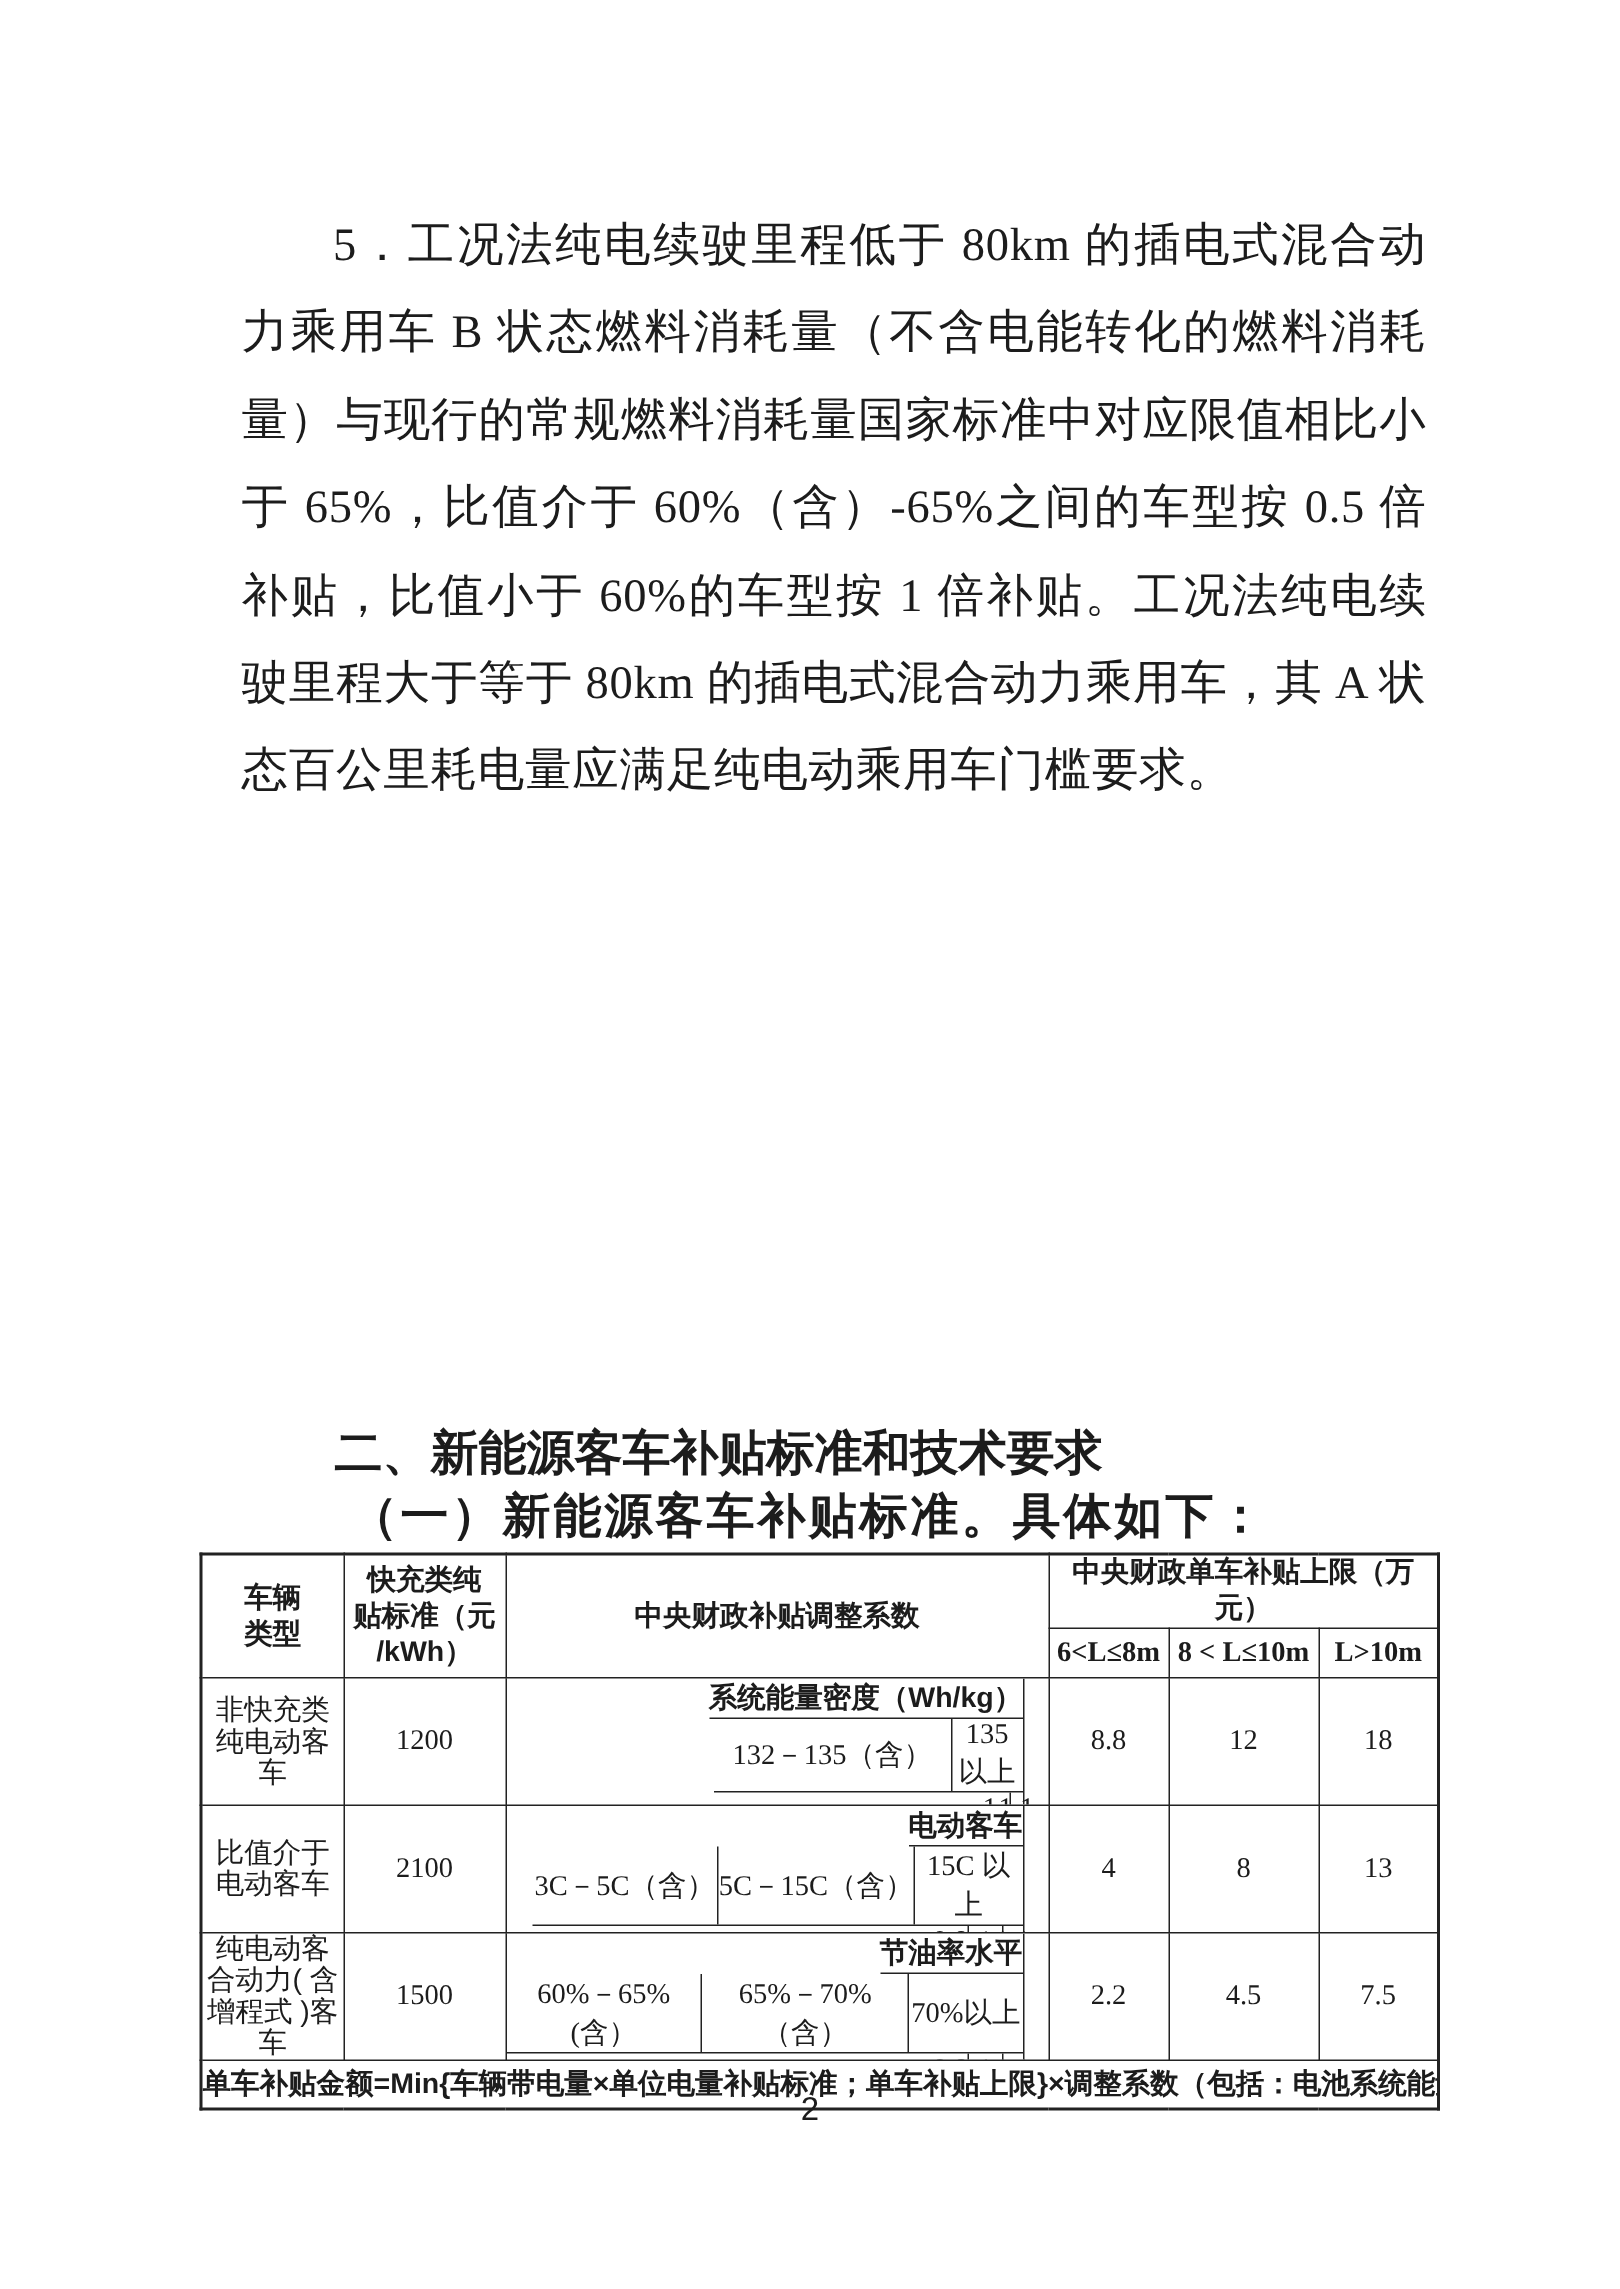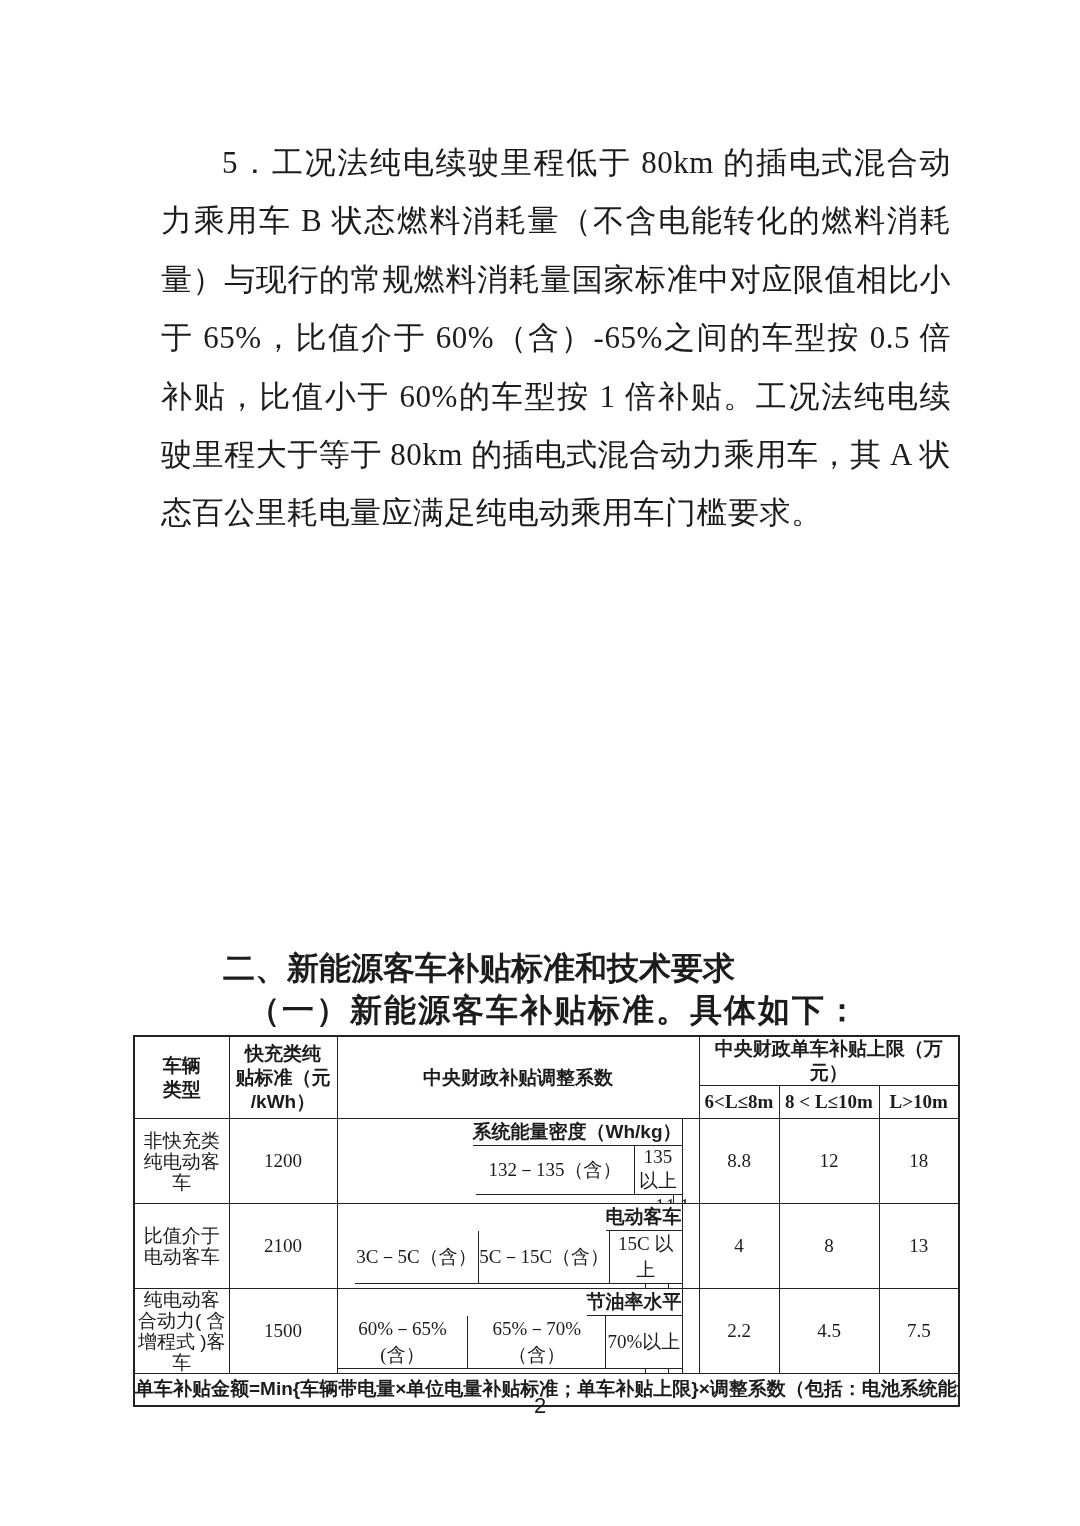--- a/index.html
+++ b/index.html
@@ -15,21 +15,21 @@
     text-align:justify; text-indent:61px;
     font-weight:500; letter-spacing:0.5px;
   }
   
   .section-heading {
     position:absolute; left:154px; top:930px; margin:12px; width:790px;
     padding-left:57px; font-size:32px; line-height:52px; font-weight:bold;
     font-family:"Liberation Sans","DejaVu Sans",sans-serif;
   }
   .sub-heading {
-    position:absolute; left:176px; top:984px; margin:0; width:790px;
+    position:absolute; left:161px; top:984px; margin:0; width:790px;
     padding-left:72px; font-size:32px; line-height:52px; font-weight:bold;
     font-family:"Liberation Serif","DejaVu Serif",serif;
     letter-spacing:2px;
   }
   
   table.subsidy {
     position:absolute; left:133px; top:1035px; width:825px;
     border-collapse:collapse; table-layout:fixed;
     border:2.5px solid #222;
   }

